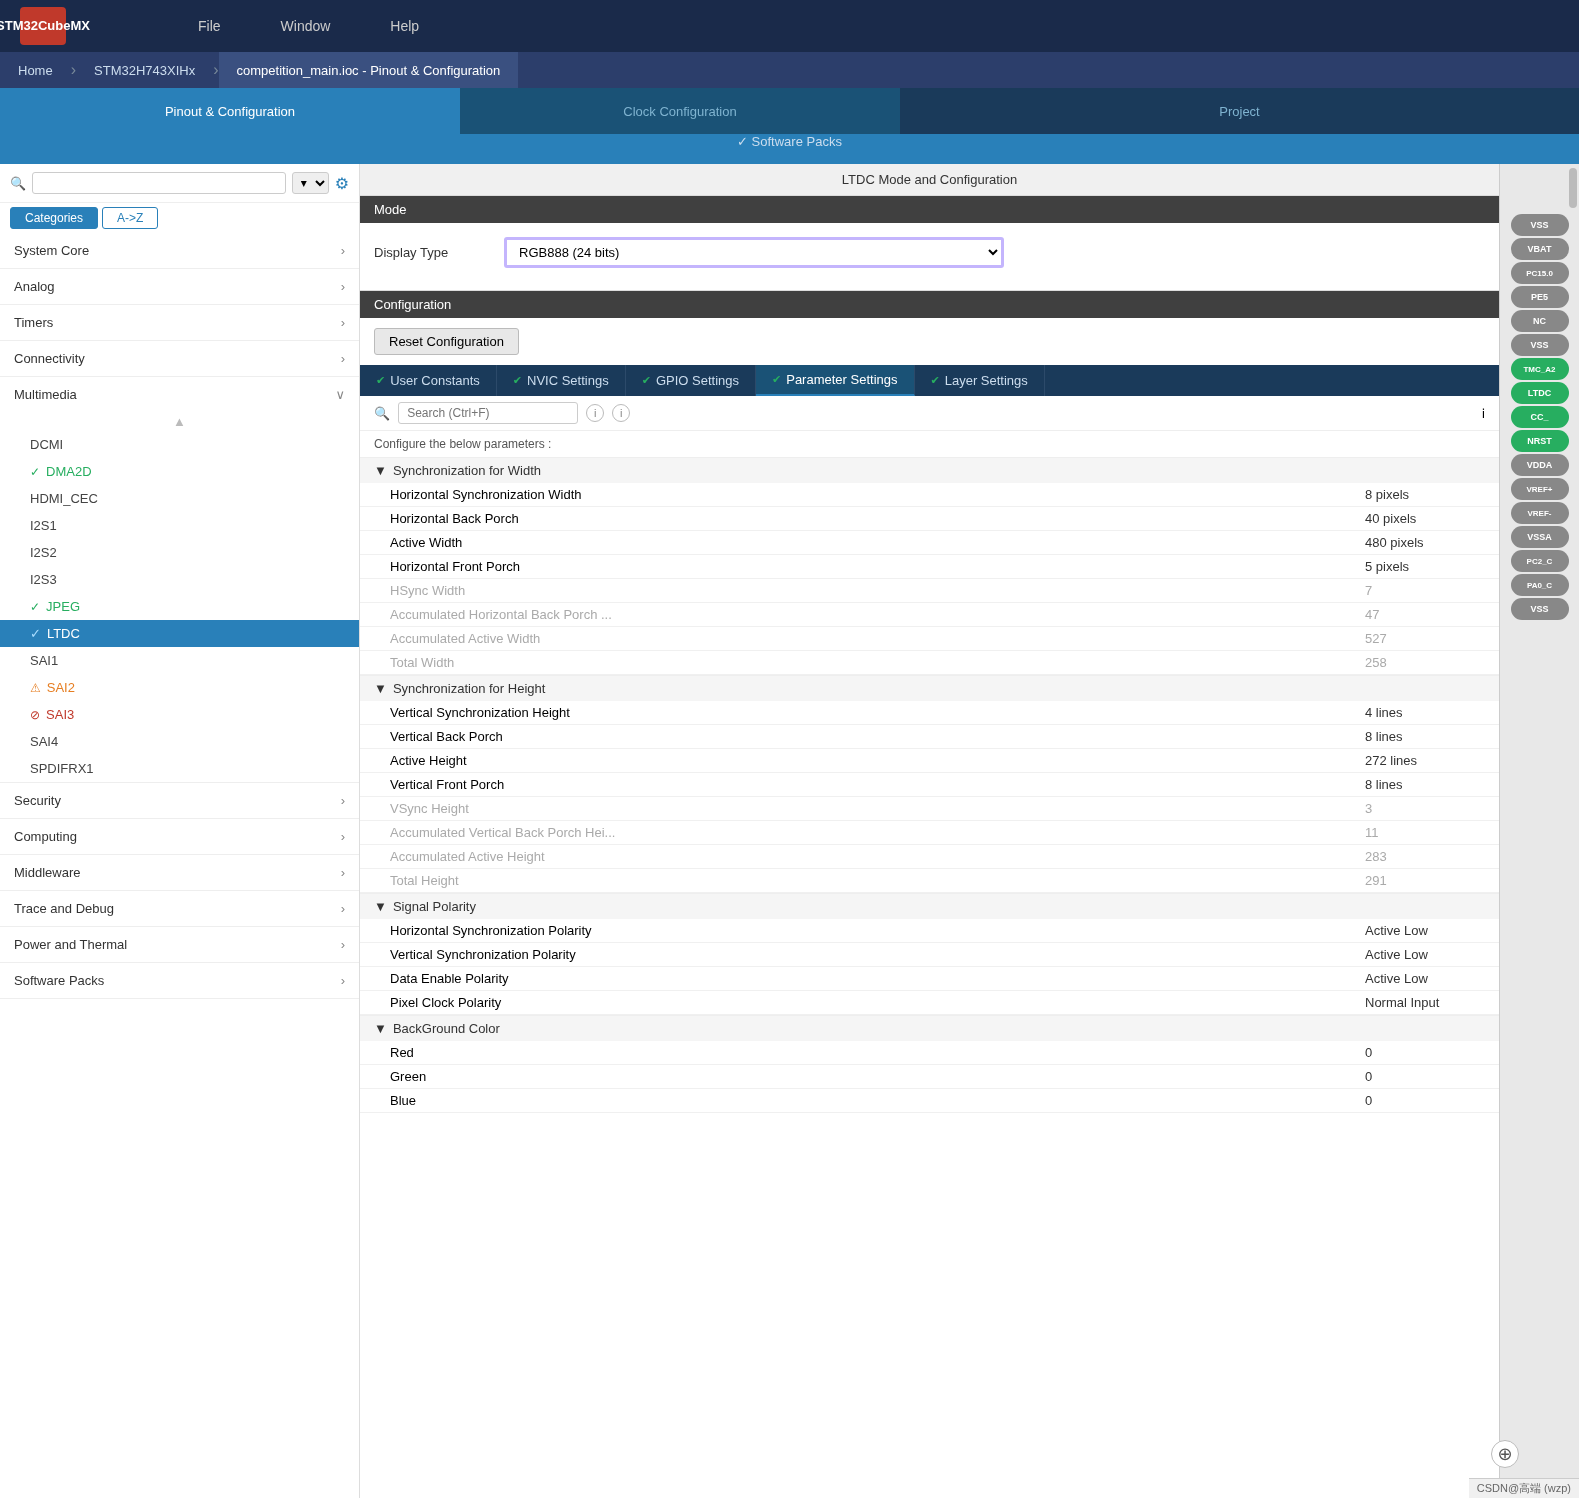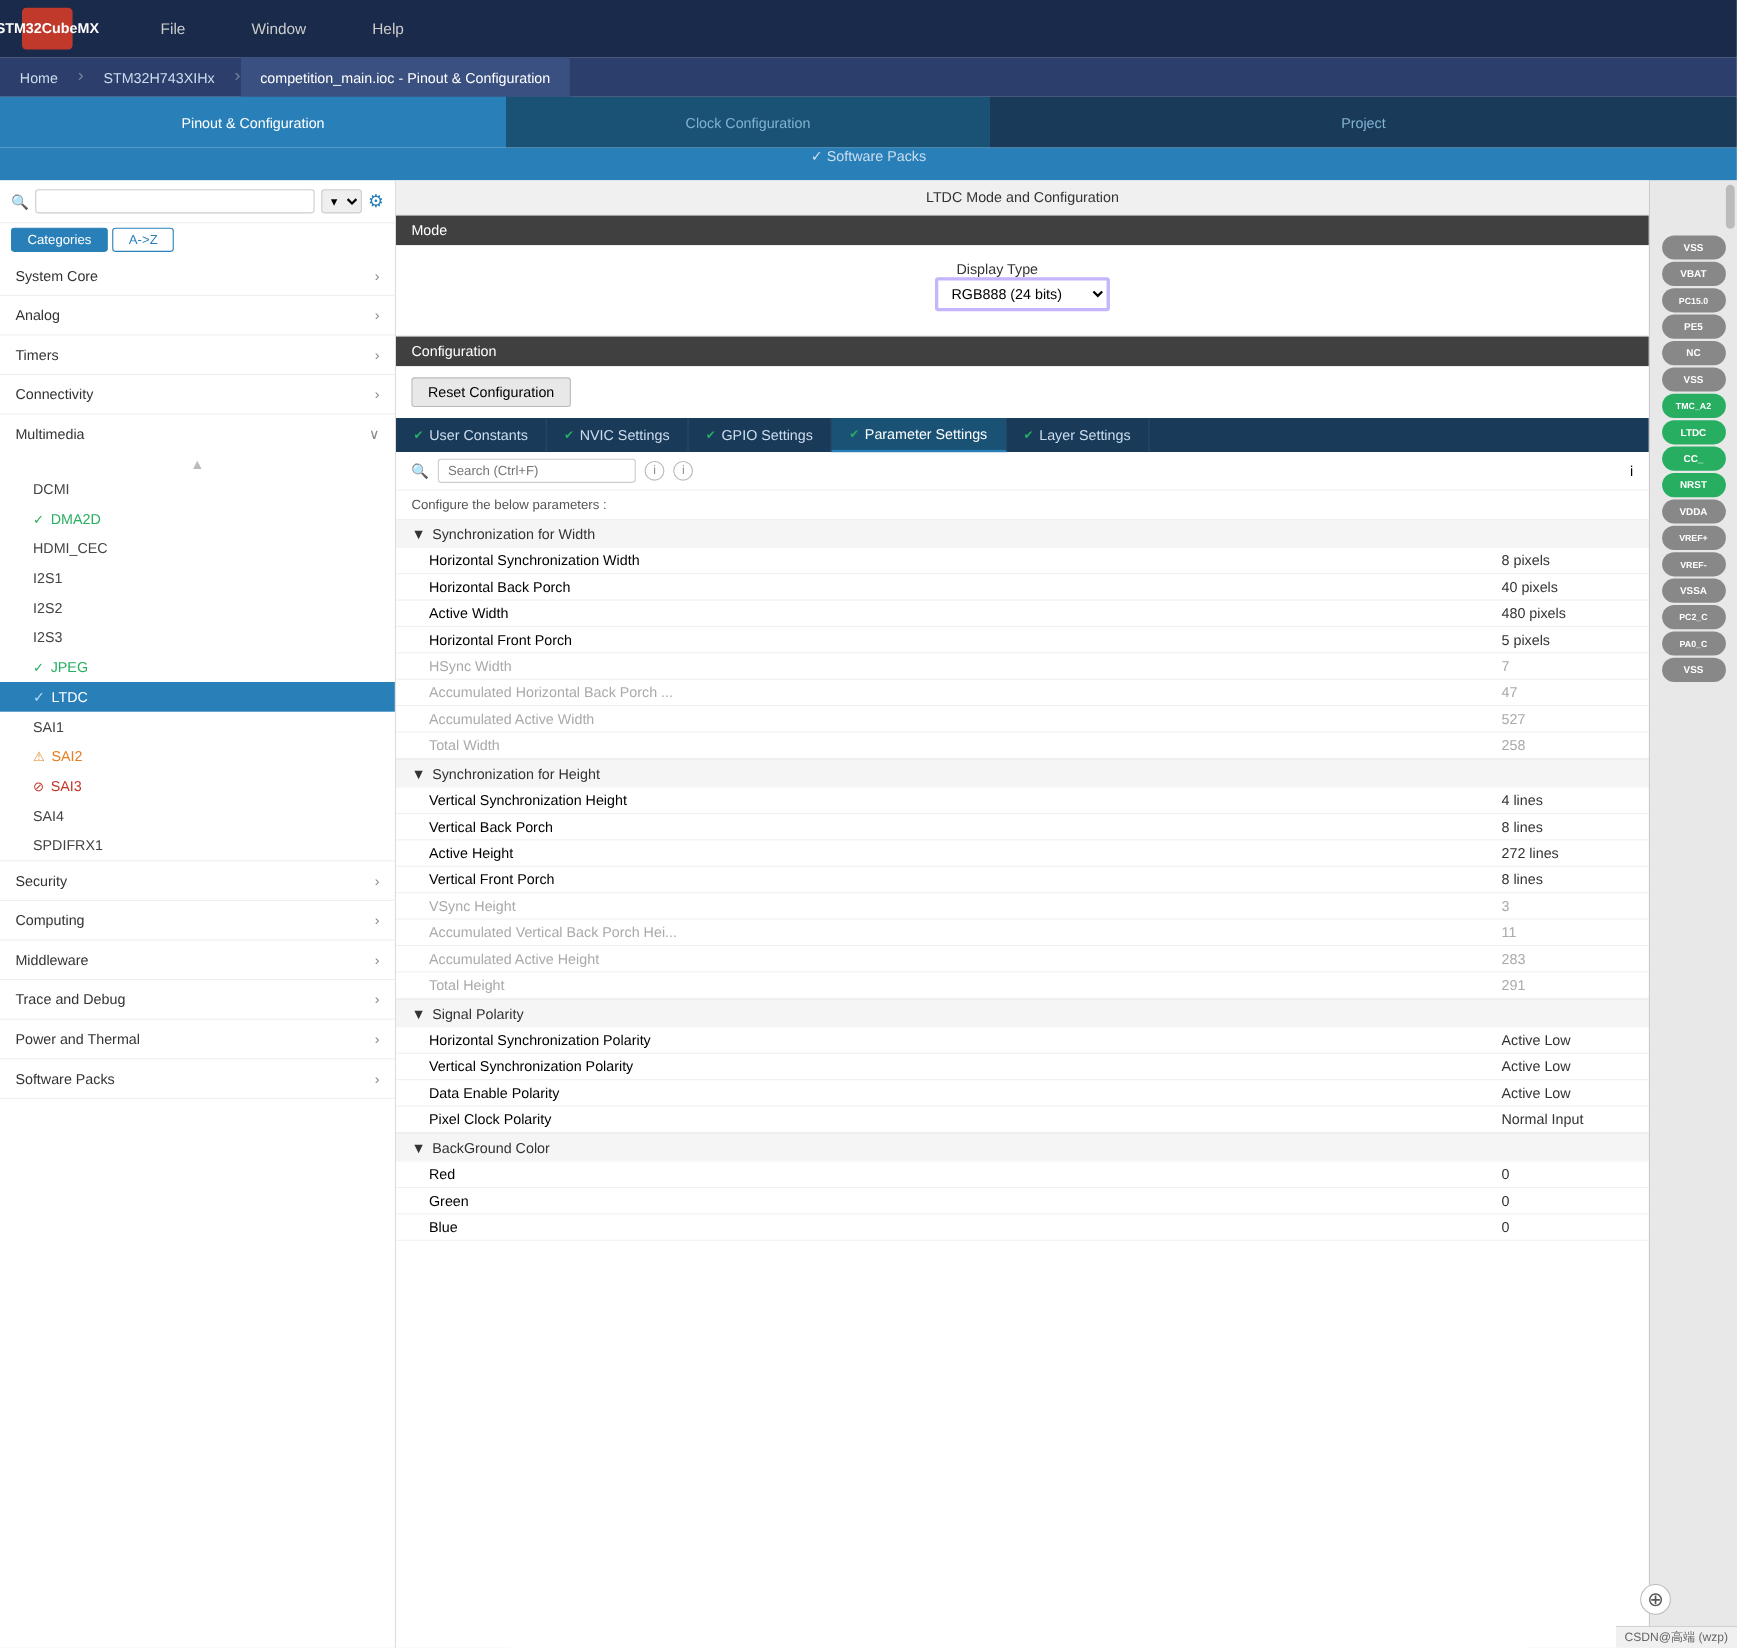--- a/index.html
+++ b/index.html
@@ -2,21 +2,21 @@
 <html><head>
   <meta charset="utf-8">
   <style>
     * { box-sizing: border-box; margin: 0; padding: 0; font-family: 'Segoe UI', Arial, sans-serif; font-size: 13px; }
     body { background: #f0f0f0; width: 1579px; min-height: 1498px; overflow-x: hidden; }
 
     
     .top-bar { display: flex; align-items: center; background: #1a2a4a; height: 52px; padding: 0 20px; gap: 40px; }
     .logo { display: flex; align-items: center; gap: 6px; }
     .logo-box { width: 46px; height: 38px; background: #c0392b; border-radius: 4px; display: flex; align-items: center; justify-content: center; color: white; font-size: 9px; font-weight: bold; line-height: 1.2; text-align: center; }
-    .top-menu { display: flex; gap: 60px; margin-left: 40px; }
+    .top-menu { display: flex; gap: 60px; margin-left: 92px; }
     .top-menu span { color: #ccc; cursor: pointer; font-size: 14px; }
 
     
     .breadcrumb { display: flex; align-items: center; background: #2c3e6b; height: 36px; padding: 0 0; }
     .breadcrumb-item { padding: 0 18px; height: 36px; display: flex; align-items: center; color: #cde; font-size: 13px; cursor: pointer; }
     .breadcrumb-item.active { background: #3a5080; color: white; }
     .breadcrumb-sep { color: #789; font-size: 16px; }
 
     
     .tab-row { display: flex; height: 46px; }
@@ -55,21 +55,21 @@
     .sidebar-item .error { color: #c0392b; font-size: 12px; }
 
     
     .main-content { flex: 1; background: #f8f9fa; display: flex; flex-direction: column; overflow-y: auto; }
 
     .content-title { background: #f0f0f0; padding: 8px 14px; text-align: center; font-size: 13px; color: #333; border-bottom: 1px solid #ddd; }
 
     .section-header-dark { background: #404040; color: white; padding: 6px 14px; font-size: 13px; }
 
     .mode-section { padding: 14px; border-bottom: 1px solid #ddd; background: white; }
-    .form-row { display: flex; align-items: center; margin-bottom: 8px; flex-direction: column; }
+    .form-row { display: flex; align-items: center; gap: 10px; margin-bottom: 8px; }
     .form-label { min-width: 120px; color: #333; font-size: 13px; }
     .form-select { flex: 1; max-width: 500px; border: 3px solid #c4b5fd; border-radius: 3px; padding: 4px 8px; font-size: 13px; background: white; }
 
     .config-section { background: white; flex: 1; }
     .reset-btn { margin: 10px 14px; padding: 5px 14px; background: #e8e8e8; border: 1px solid #bbb; border-radius: 3px; cursor: pointer; font-size: 13px; }
 
     
     .config-tabs { display: flex; flex-wrap: wrap; background: #1a3a5a; }
     .config-tab { padding: 7px 16px; color: #cde; cursor: pointer; font-size: 12px; display: flex; align-items: center; gap: 5px; border-right: 1px solid #2c4a6a; }
     .config-tab.active { background: #1a5276; color: white; border-bottom: 2px solid #2980b9; }

